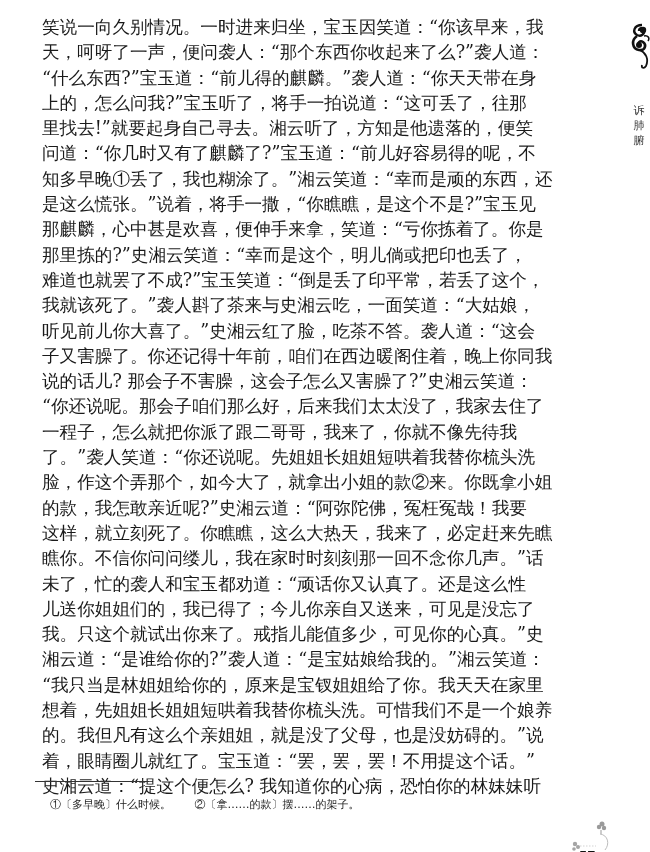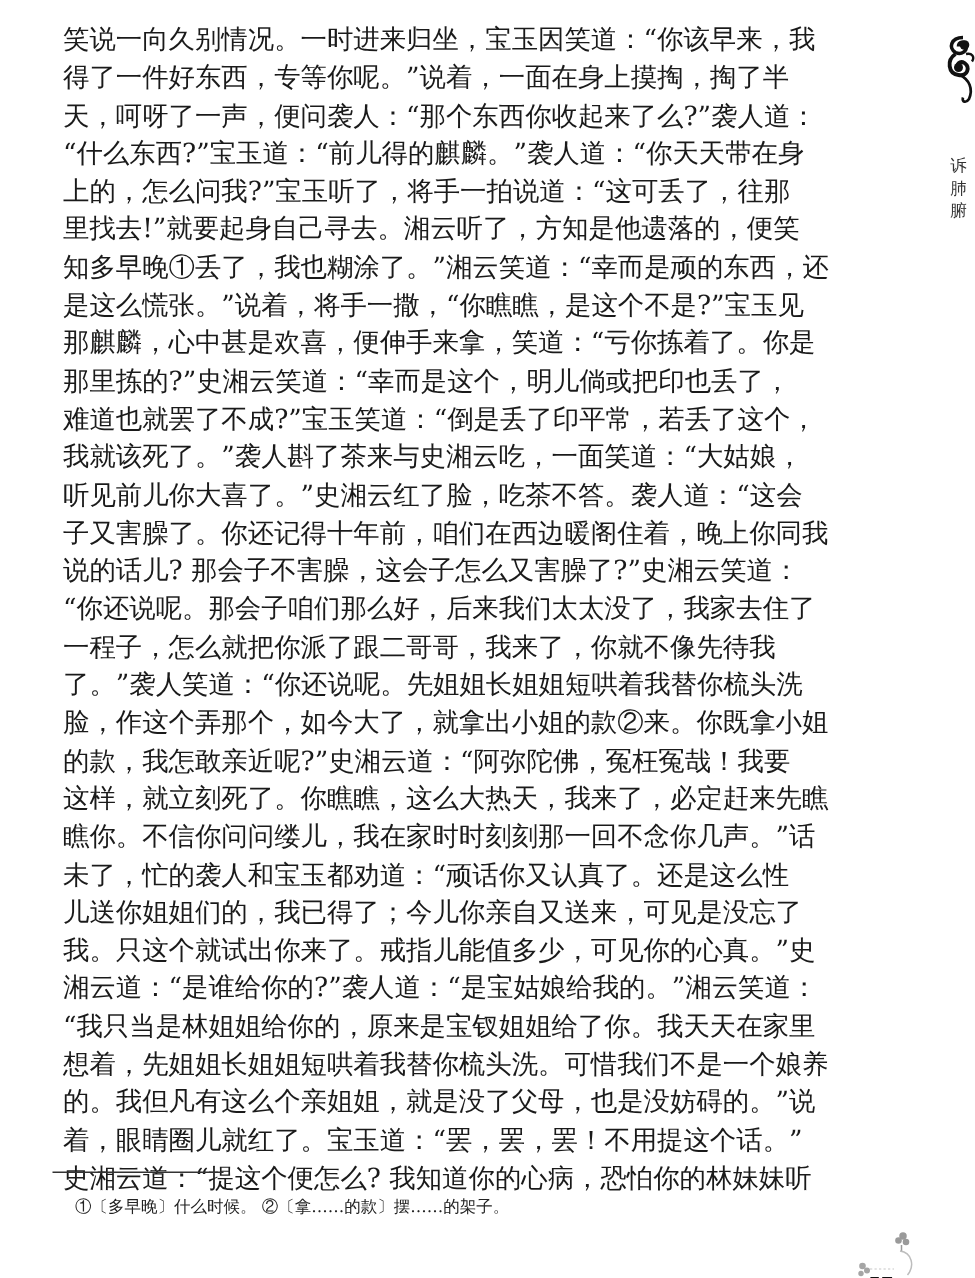--- a/index.html
+++ b/index.html
@@ -7,21 +7,21 @@
     .page { position: absolute; left: 0; top: 0; width: 650px; height: 852px; }
     .body-text { position: absolute; left: 42px; top: 15px; width: 412px; }
     .line { height: 25.3px; line-height: 25.3px; font-size: 17.6px; white-space: nowrap; text-align: justify; text-align-last: justify; letter-spacing: 0px; overflow: visible; }
     .line.last { text-align-last: justify; }
     .ornament { position: absolute; left: 628px; top: 22px; width: 28px; height: 48px; }
     .side-label { position: absolute; left: 632px; top: 103px; width: 14px; font-size: 11px; line-height: 15px; color: #333; font-family: "DejaVu Sans", sans-serif; }
     .side-label span { display: block; text-align: center; }
     .footnote-rule { position: absolute; left: 35px; top: 781px; width: 114px; height: 0; border-top: 1px solid #333; }
     .footnotes { position: absolute; left: 50px; top: 797px; font-size: 11px; color: #222; white-space: nowrap; font-family: "DejaVu Serif", serif; }
     .footnotes .fn { display: inline-block; }
-    .footnotes .fn + .fn { }
+    .footnotes .fn + .fn { margin-left: 20px; }
     .page-number { position: absolute; left: 579px; top: 831px; font-size: 12px; font-weight: bold; font-family: "DejaVu Sans", sans-serif; color: #111; margin-top: 18px; }
     .corner-ornament { position: absolute; left: 570px; top: 818px; width: 44px; height: 34px; }
   </style>
 </head>
 <body>
 
 <div class="page">
 
   <svg class="ornament" viewBox="0 0 28 48">
     <path d="M14 3 C6 3 4 10 9 13 C13 15 17 12 16 8 C15 5 11 6 11 9" fill="none" stroke="#111" stroke-width="2.4"></path>
@@ -33,25 +33,25 @@
   </svg>
 
   <div class="side-label">
     <span>诉</span>
     <span>肺</span>
     <span>腑</span>
   </div>
 
   <div class="body-text">
     <div class="line">笑说一向久别情况。一时进来归坐，宝玉因笑道：“你该早来，我</div>
-    <div class="line">得了一件好东西，专等你呢。”说着，一面在身上摸掏，掏了半</div>
     <div class="line">天，呵呀了一声，便问袭人：“那个东西你收起来了么?”袭人道：</div>
     <div class="line">“什么东西?”宝玉道：“前儿得的麒麟。”袭人道：“你天天带在身</div>
     <div class="line">上的，怎么问我?”宝玉听了，将手一拍说道：“这可丢了，往那</div>
     <div class="line">里找去!”就要起身自己寻去。湘云听了，方知是他遗落的，便笑</div>
+    <div class="line">问道：“你几时又有了麒麟了?”宝玉道：“前儿好容易得的呢，不</div>
     <div class="line">知多早晚①丢了，我也糊涂了。”湘云笑道：“幸而是顽的东西，还</div>
     <div class="line">是这么慌张。”说着，将手一撒，“你瞧瞧，是这个不是?”宝玉见</div>
     <div class="line">那麒麟，心中甚是欢喜，便伸手来拿，笑道：“亏你拣着了。你是</div>
     <div class="line">那里拣的?”史湘云笑道：“幸而是这个，明儿倘或把印也丢了，</div>
     <div class="line">难道也就罢了不成?”宝玉笑道：“倒是丢了印平常，若丢了这个，</div>
     <div class="line">我就该死了。”袭人斟了茶来与史湘云吃，一面笑道：“大姑娘，</div>
     <div class="line">听见前儿你大喜了。”史湘云红了脸，吃茶不答。袭人道：“这会</div>
     <div class="line">子又害臊了。你还记得十年前，咱们在西边暖阁住着，晚上你同我</div>
     <div class="line">说的话儿? 那会子不害臊，这会子怎么又害臊了?”史湘云笑道：</div>
     <div class="line">“你还说呢。那会子咱们那么好，后来我们太太没了，我家去住了</div>

